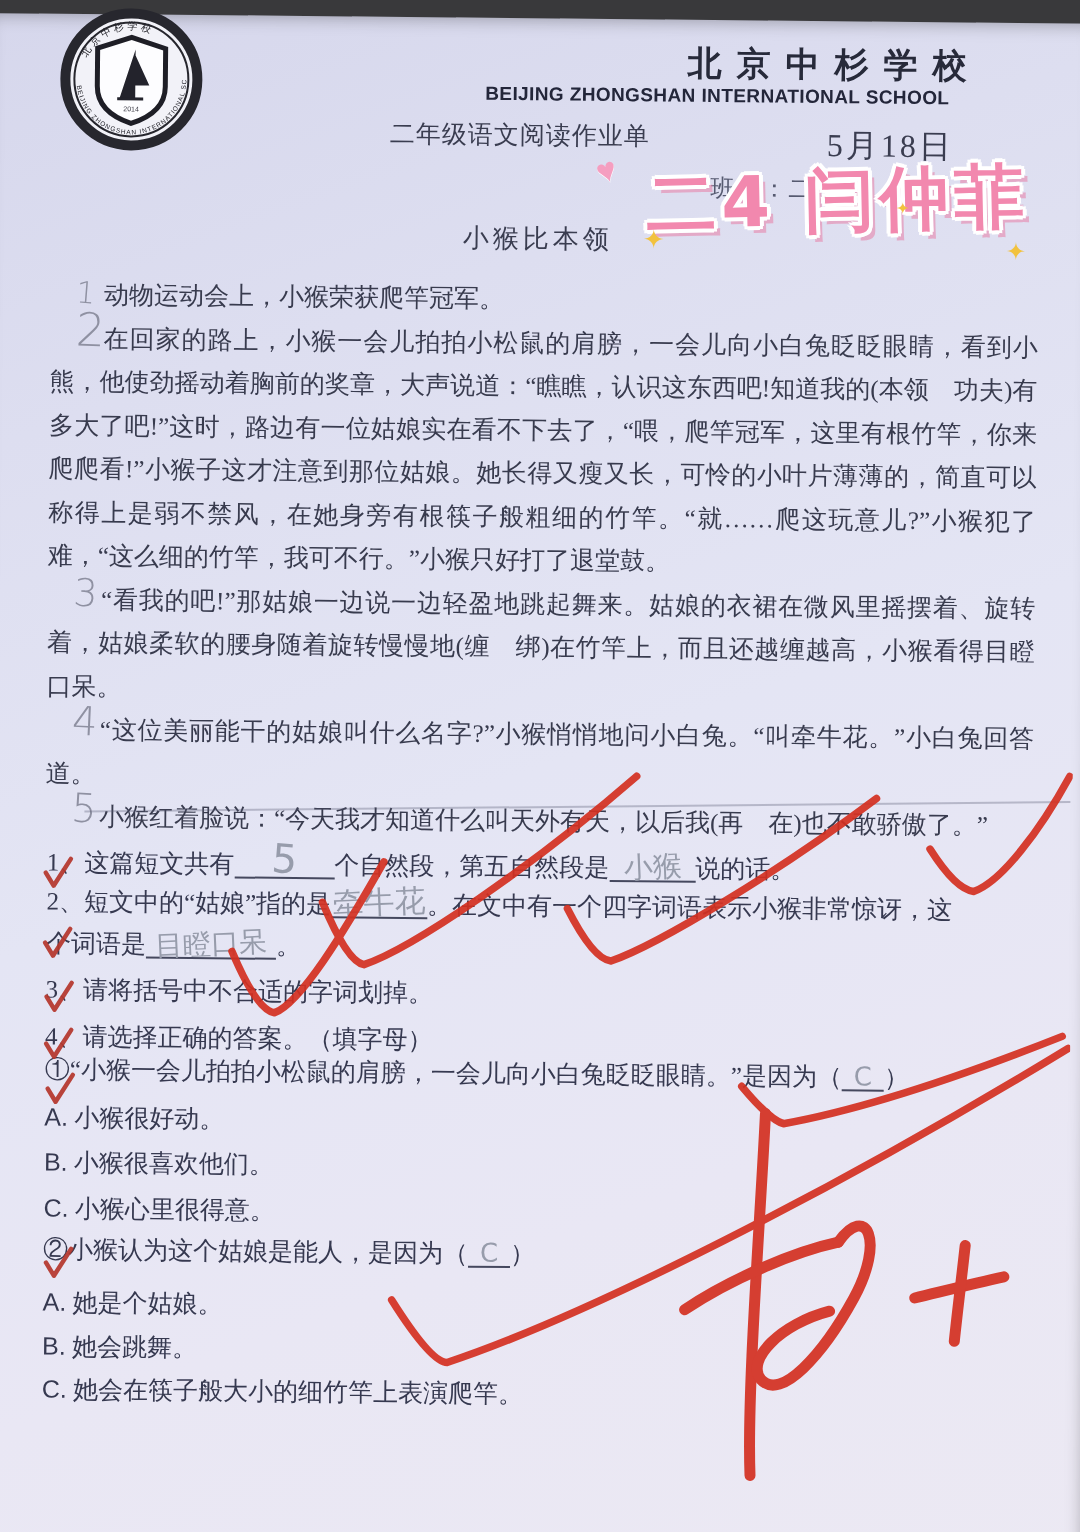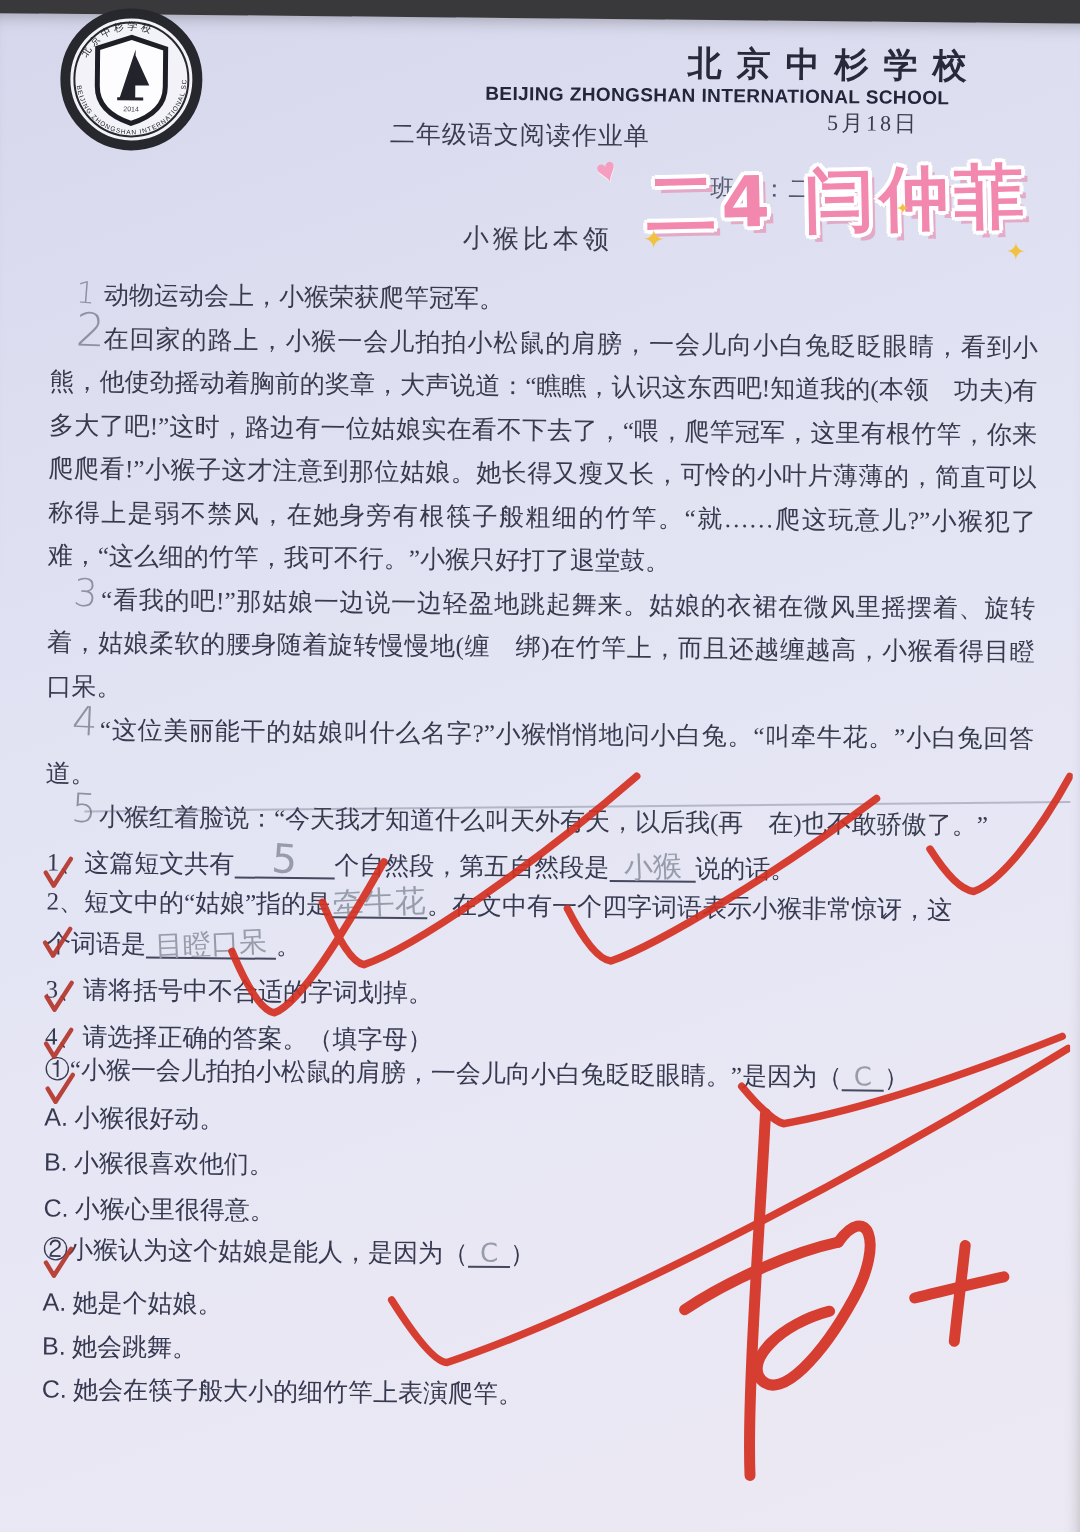--- a/index.html
+++ b/index.html
@@ -13,21 +13,21 @@
            box-shadow:0 0 18px rgba(0,0,0,.35) inset; }
   .content { position:absolute; left:14px; top:-13px; width:1080px; height:1580px; }
 
   .abs { position:absolute; }
   .printed { color:#343747; }
 
   
   .school-cn { left:688px; top:34px; font-size:34px; font-weight:bold; letter-spacing:15px; color:#272a3a; font-family:"Liberation Sans",sans-serif; white-space:nowrap; }
   .school-en { left:486px; top:78px; font-size:19px; font-weight:bold; letter-spacing:.4px; color:#23263a; font-family:"Liberation Sans",sans-serif; white-space:nowrap; }
   .sheet-title { left:391px; top:113px; font-size:25px; color:#3a3d50; letter-spacing:1px; white-space:nowrap; }
-  .sheet-date { left:828px; top:100px; font-size:22px; color:#3a3d50; letter-spacing:3px; white-space:nowrap; }
+  .sheet-date { left:828px; top:116px; font-size:32px; color:#3a3d50; letter-spacing:3px; white-space:nowrap; }
   .class-line { left:712px; top:165px; font-size:24px; color:#565a70; letter-spacing:2px; white-space:nowrap; z-index:1; }
 
   
   .sticker { left:648px; top:146px; z-index:3; transform:rotate(-1.8deg); white-space:nowrap; }
   .sticker .txt { font-family:"DejaVu Sans",sans-serif; font-weight:bold; font-size:70px; letter-spacing:5px; color:#f288ae;
       text-shadow:-3px -3px 0 #fff,3px -3px 0 #fff,-3px 3px 0 #fff,3px 3px 0 #fff,0 -4px 0 #fff,0 4px 0 #fff,-4px 0 0 #fff,4px 0 0 #fff,6px 7px 0 rgba(231,125,166,.55); }
   .heart { left:598px; top:146px; z-index:3; font-size:34px; color:#f59ec0; transform:rotate(-18deg); text-shadow:0 1px 0 #fff; }
   .sparkle { z-index:4; color:#f2c23e; font-family:"DejaVu Sans",sans-serif; }
   .sp1 { left:645px; top:218px; font-size:26px; }
   .sp2 { left:898px; top:190px; font-size:16px; }

